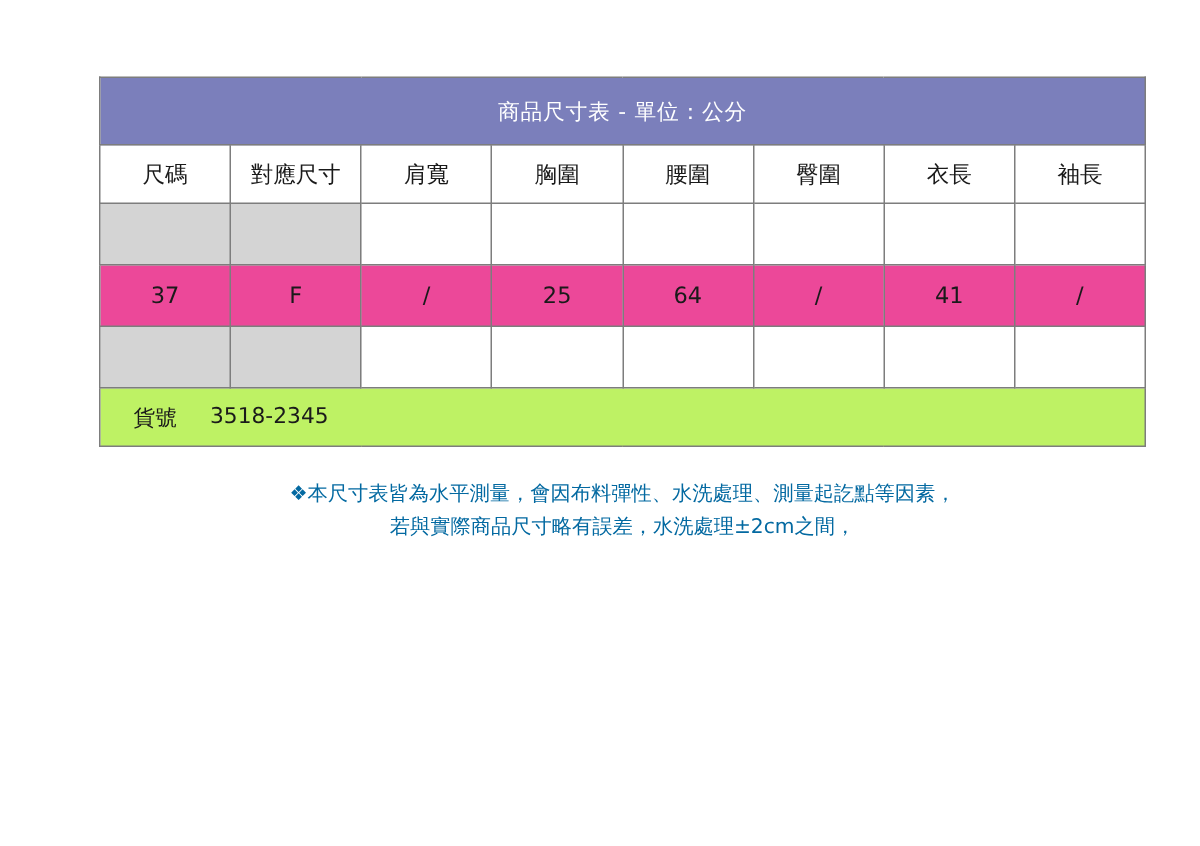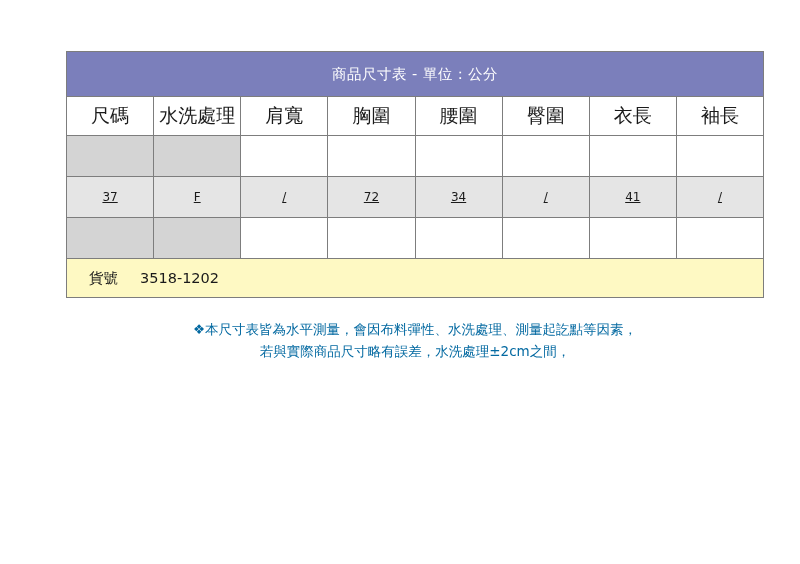--- a/index.html
+++ b/index.html
@@ -43,38 +43,37 @@
   tr.title-row td {
     background: #7b7fbb;
     color: #ffffff;
     height: 44px;
     font-size: 14.5px;
     letter-spacing: 0.5px;
   }
   tr.header-row td {
     height: 38px;
     background: #ffffff;
-    font-size: 19px;
+    font-size: 15px;
   }
   tr.data-row td {
     height: 40px;
-    background: #e5e5e5;
-    font-size: 12px;
-    text-decoration: underline;
+    background: #ec4899;
+    font-size: 15px;
   }
   tr.spacer-row td {
     height: 40px;
     background: #ffffff;
   }
   td.shaded {
     background: #d4d4d4 !important;
   }
   tr.code-row td {
     height: 38px;
-    background: #fef9c3;
+    background: #bef264;
     text-align: right;
   }
   .code-inner {
     display: flex;
     align-items: center;
     padding-left: 22px;
     font-size: 14.5px;
     color: #1a1a1a;
   }
   .code-label {
@@ -100,21 +99,21 @@
 <div class="page">
 
   <div class="table-wrap">
     <table class="size-table">
       <tbody>
           <tr class="title-row">
         <td colspan="8">商品尺寸表 - 單位：公分</td>
       </tr>
       <tr class="header-row">
         <td>尺碼</td>
-        <td>水洗處理</td>
+        <td>對應尺寸</td>
         <td>肩寬</td>
         <td>胸圍</td>
         <td>腰圍</td>
         <td>臀圍</td>
         <td>衣長</td>
         <td>袖長</td>
       </tr>
       <tr class="spacer-row">
         <td class="shaded"></td>
         <td class="shaded"></td>
@@ -122,41 +121,41 @@
         <td></td>
         <td></td>
         <td></td>
         <td></td>
         <td></td>
       </tr>
       <tr class="data-row">
         <td>37</td>
         <td>F</td>
         <td>/</td>
-        <td>72</td>
-        <td>34</td>
+        <td>25</td>
+        <td>64</td>
         <td>/</td>
         <td>41</td>
         <td>/</td>
       </tr>
       <tr class="spacer-row">
         <td class="shaded"></td>
         <td class="shaded"></td>
         <td></td>
         <td></td>
         <td></td>
         <td></td>
         <td></td>
         <td></td>
       </tr>
       <tr class="code-row">
         <td colspan="8">
           <div class="code-inner">
             <span class="code-label">貨號</span>
-            <span>3518-1202</span>
+            <span>3518-2345</span>
           </div>
         </td>
       </tr>
     </tbody>
       </table>
   </div>
 
   <div class="notes">
     <div>❖本尺寸表皆為水平測量，會因布料彈性、水洗處理、測量起訖點等因素，</div>
     <div>若與實際商品尺寸略有誤差，水洗處理±2cm之間，</div>

